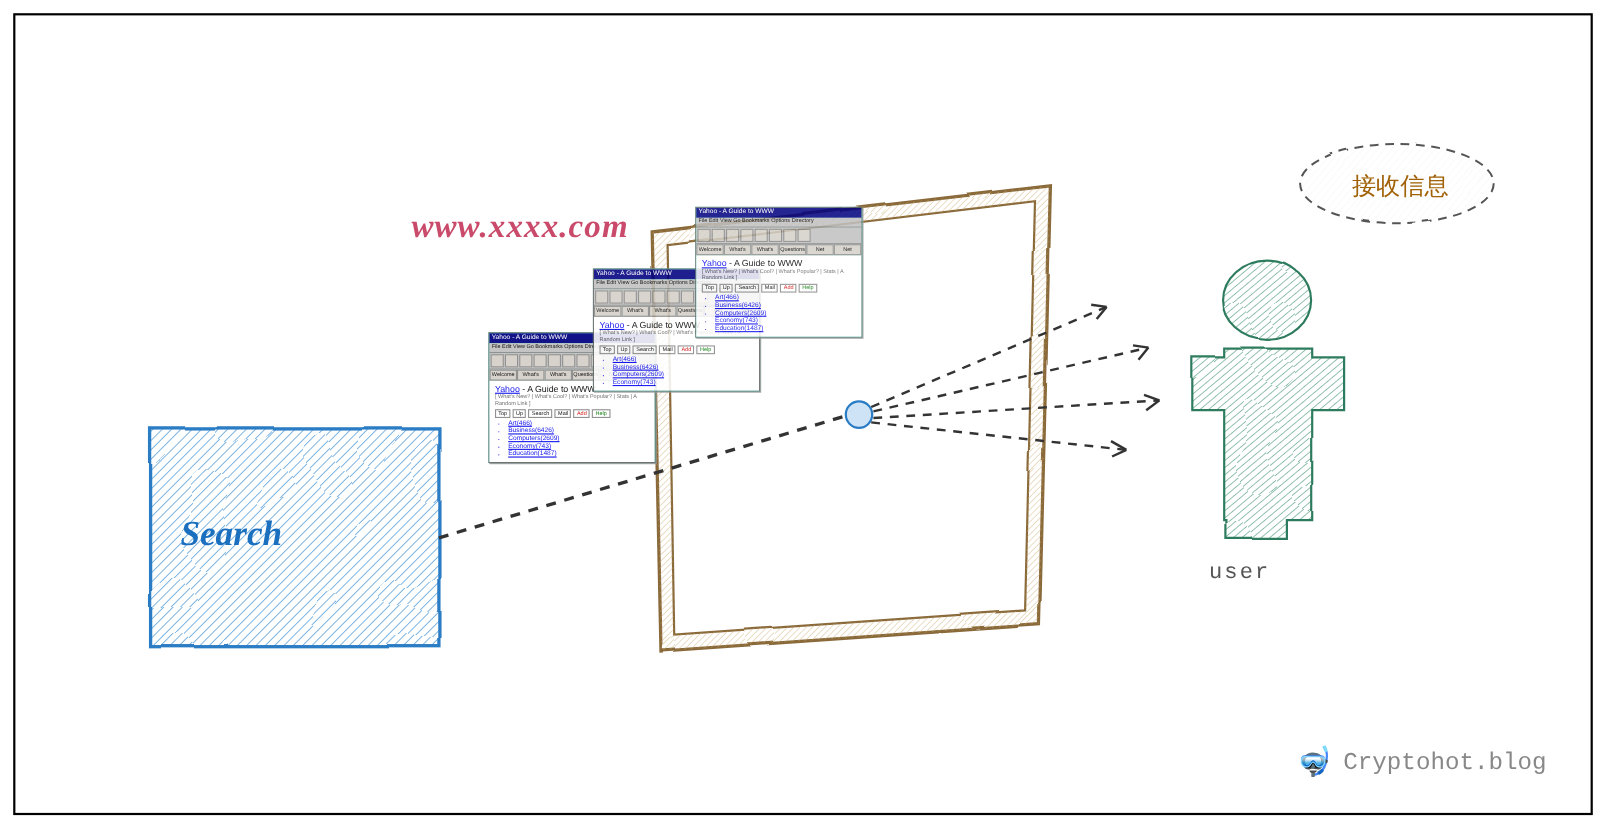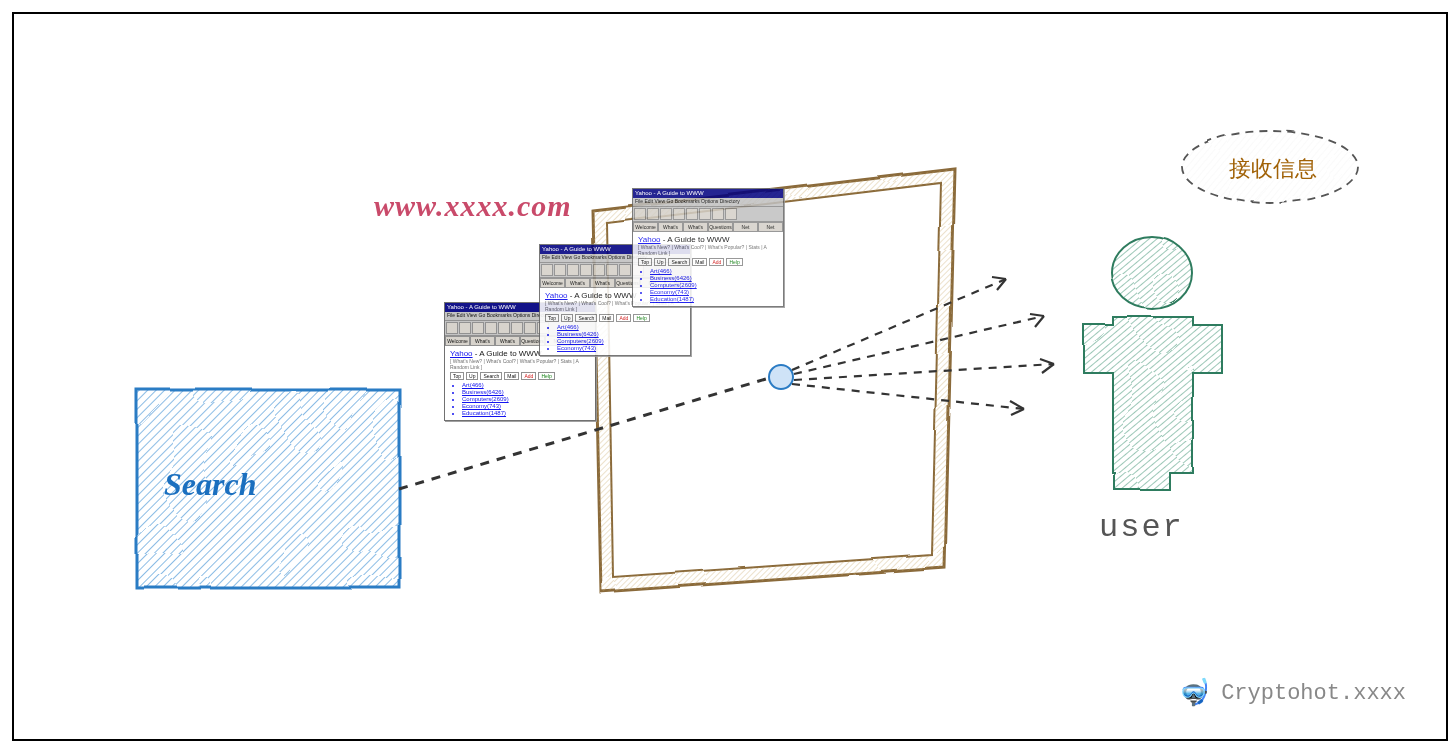--- a/index.html
+++ b/index.html
@@ -1,20 +1,20 @@
 <!DOCTYPE html>
 <html><head>
 <meta charset="utf-8">
 <style>
   html,body{margin:0;padding:0;width:1456px;height:749px;background:#fff;font-family:'Comic Sans MS','Segoe Script',cursive;}
   .stage{position:absolute;left:12px;top:12px;width:1432px;height:725px;border:2px solid #000;background:#fff;overflow:hidden;}
   svg{position:absolute;left:0;top:0;}
   .company-label{position:absolute;left:150px;top:452px;font-size:32px;font-style:italic;font-weight:bold;color:#1a6fbf;}
   .url-label{position:absolute;left:360px;top:175px;font-size:30px;font-style:italic;font-weight:bold;color:#c94a6a;letter-spacing:1px;}
-  .user-label{position:absolute;left:1085px;top:495px;font-size:32px;color:#555;letter-spacing:2px;font-family:'Courier New',monospace;}
+  .user-label{position:absolute;left:1085px;top:495px;font-size:20px;color:#555;letter-spacing:2px;font-family:'Courier New',monospace;}
   .bubble-label{position:absolute;left:1215px;top:140px;font-size:22px;color:#a16207;}
   .watermark{position:absolute;right:40px;bottom:30px;font-family:'Courier New',monospace;font-size:22px;color:#888;display:flex;align-items:center;gap:10px;}
   .watermark .emoji{font-size:26px;}
   
   .win{position:absolute;width:150px;background:#5eead4;border:1px solid #666;box-shadow:1px 1px 0 #999;font-family:Tahoma,Arial,sans-serif;font-size:7px;}
   .win .titlebar{background:#000080;color:#fff;height:9px;font-size:6px;padding:0 2px;line-height:9px;}
   .win .menubar{background:#c0c0c0;height:8px;font-size:5px;padding:0 2px;color:#000;border-bottom:1px solid #888;}
   .win .toolbar{background:#c0c0c0;height:12px;border-bottom:1px solid #888;display:flex;gap:1px;padding:1px;}
   .win .toolbar span{width:10px;height:10px;background:#d4d0c8;border:1px solid #888;}
   .win .tabbar{display:flex;height:10px;font-size:5px;}
@@ -220,15 +220,15 @@
     </div>
   </div>
 
   <div class="company-label">Search</div>
   <div class="url-label">www.xxxx.com</div>
   <div class="user-label">user</div>
   <div class="bubble-label">接收信息</div>
 
   <div class="watermark">
     <span class="emoji">🤿</span>
-    <span>Cryptohot.xxxx</span>
+    <span>Cryptohot.blog</span>
   </div>
 </div>
 
 </body></html>

